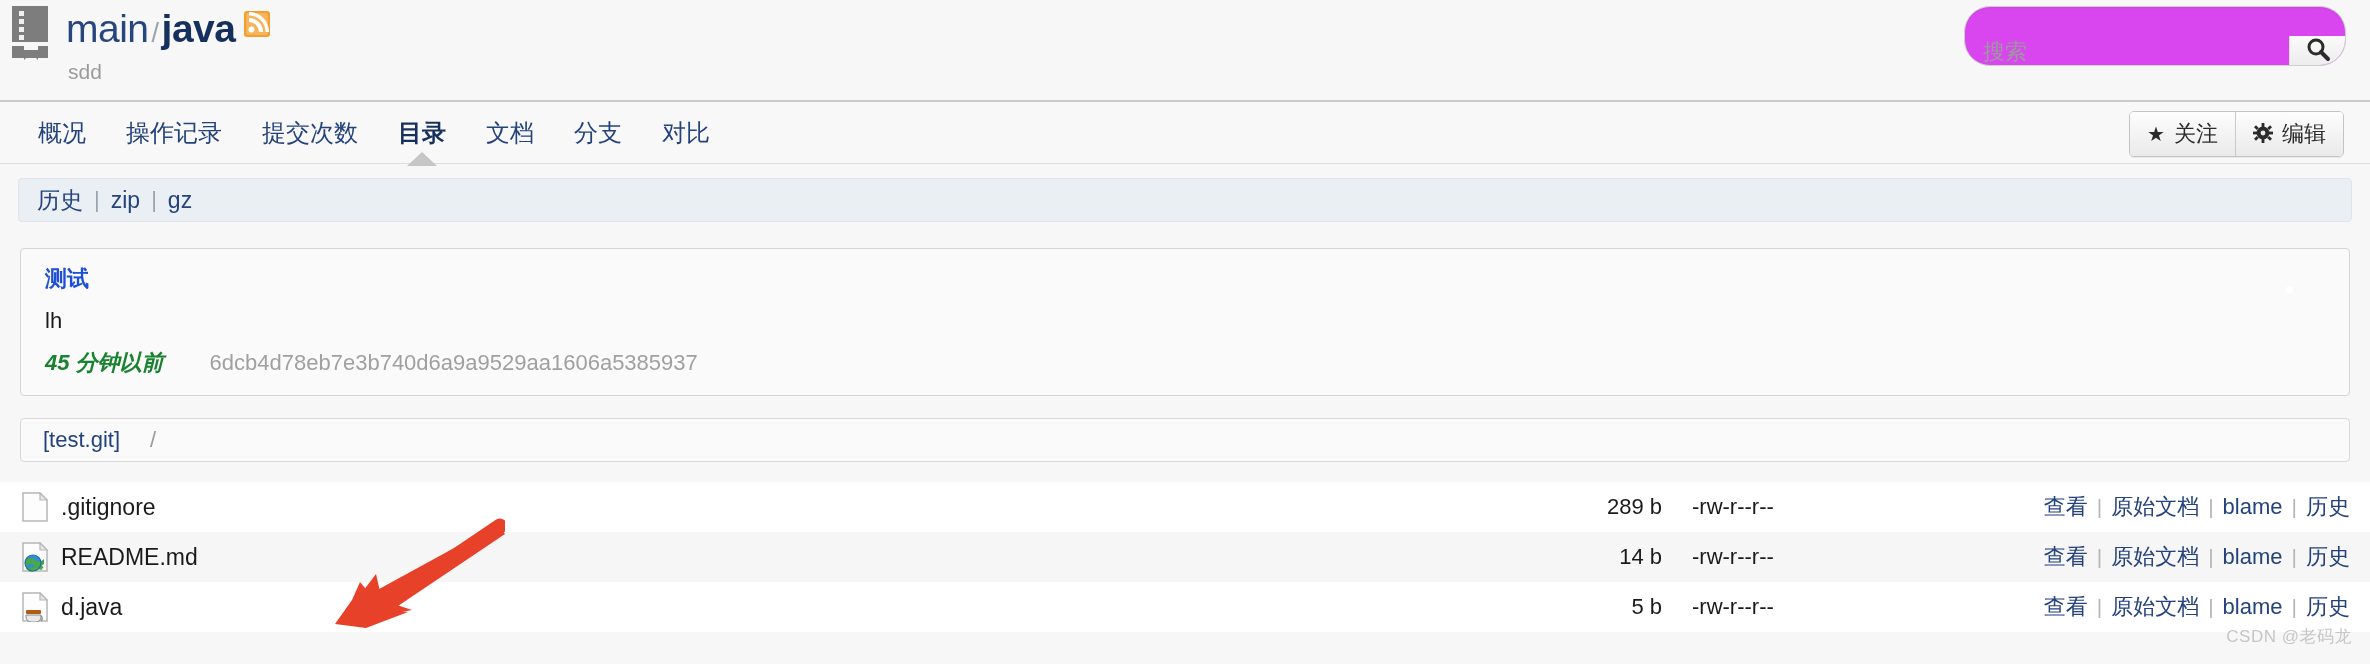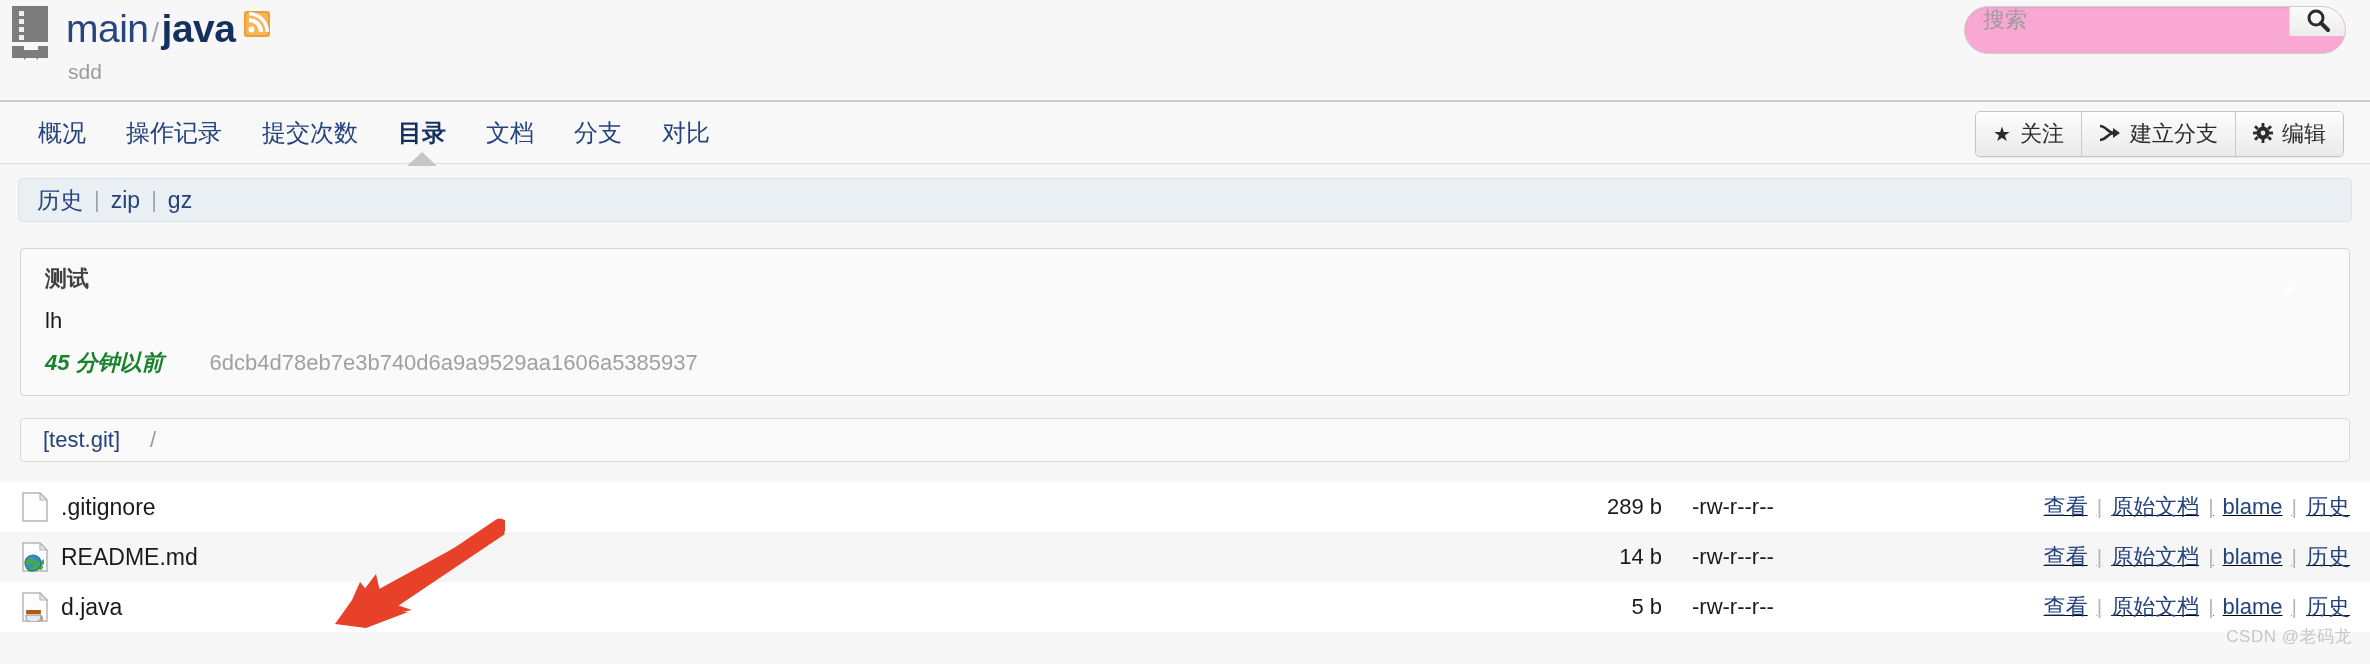--- a/index.html
+++ b/index.html
@@ -30,24 +30,24 @@
   .repo-title .name { color: #16305e; font-weight: bold; }
   .rss-icon { display: inline-block; vertical-align: 5px; margin-left: 9px; }
   .repo-desc {
     font-size: 21px; color: #9b9b9b; margin-top: 5px; margin-left: 2px;
     line-height: 24px;
   }
 
   
   .search-wrap {
     position: absolute; right: 24px; top: 6px;
-    display: flex; align-items: flex-start;
-    width: 382px; height: 48px;
+    display: flex; align-items: flex-end;
+    width: 382px; height: 60px;
     border: 1px solid #cfcfcf; border-radius: 26px;
-    background: #f9a8d4; overflow: hidden;
+    background: #d946ef; overflow: hidden;
     box-shadow: inset 0 1px 2px rgba(0,0,0,0.06);
   }
   .search-input {
     flex: 1; border: 0; outline: 0; background: transparent;
     font-size: 22px; color: #3a3a3a; padding: 0 18px;
     font-family: "Liberation Sans", sans-serif;
   }
   .search-input::placeholder { color: #9b9b9b; }
   .search-btn {
     width: 62px; border: 0; border-left: 1px solid #dcdcdc;
@@ -110,21 +110,21 @@
 
   
   .commit-box {
     margin: 26px 20px 0 20px;
     background: #fafafa;
     border: 1px solid #d5d5d5;
     border-radius: 4px;
     padding: 15px 24px 17px 24px;
     position: relative;
   }
-  .commit-subject { font-size: 22px; font-weight: bold; color: #404040; line-height: 30px; }
+  .commit-subject { font-size: 22px; font-weight: bold; color: #1d4ed8; line-height: 30px; }
   .commit-author { font-size: 22px; color: #1a1a1a; line-height: 30px; margin-top: 12px; }
   .commit-meta { display: flex; align-items: baseline; margin-top: 12px; }
   .commit-age {
     font-size: 22px; color: #19822f; font-weight: bold; font-style: italic;
     white-space: nowrap;
   }
   .commit-hash {
     font-size: 22px; color: #a0a0a0; margin-left: 46px;
     font-family: "Liberation Sans", sans-serif; letter-spacing: 0px;
   }
@@ -158,21 +158,21 @@
   .cell-size {
     text-align: right; font-size: 22px; color: #1a1a1a;
     padding-right: 8px; white-space: nowrap; width: 200px;
   }
   .cell-perm {
     text-align: left; font-size: 22px; color: #1a1a1a;
     padding-left: 84px; white-space: nowrap; width: 300px;
     font-family: "Liberation Sans", sans-serif;
   }
   .cell-actions {
-    text-align: right; padding-right: 20px; white-space: nowrap; width: 400px; text-decoration: underline;
+    text-align: right; padding-right: 20px; white-space: nowrap; width: 400px;
   }
   .cell-actions a { font-size: 22px; color: #24427c; text-decoration: none; cursor: pointer; }
   .cell-actions .pipe { color: #b5b5b5; font-size: 21px; padding: 0 9px; }
 
   
   .ficon { width: 26px; height: 30px; flex: none; position: relative; }
 
   
   .arrow-anno { position: absolute; left: 330px; top: 512px; pointer-events: none; }
 
@@ -242,30 +242,20 @@
       <div class="tab active">目录</div>
       <div class="tab">文档</div>
       <div class="tab">分支</div>
       <div class="tab">对比</div>
     </div>
 
     <div class="nav-actions">
       <div class="nav-btn">
         <span class="glyph">★</span>
         <span>关注</span>
-      </div>
-      <div class="nav-btn">
-        <span class="glyph">
-          <svg width="22" height="18" viewBox="0 0 22 18">
-            <path d="M1 2 C7 2 9 9 15 9" stroke="#2b2b2b" stroke-width="2.6" fill="none"></path>
-            <path d="M1 16 C7 16 9 9 15 9" stroke="#2b2b2b" stroke-width="2.6" fill="none"></path>
-            <polygon points="14,4 21,9 14,14" fill="#2b2b2b"></polygon>
-          </svg>
-        </span>
-        <span>建立分支</span>
       </div>
       <div class="nav-btn">
         <span class="glyph">
           <svg width="20" height="20" viewBox="0 0 20 20">
             <circle cx="10" cy="10" r="6.5" fill="#2b2b2b"></circle>
             <circle cx="10" cy="10" r="2.4" fill="#eaeaea"></circle>
             <g fill="#2b2b2b">
               <rect x="8.6" y="0" width="2.8" height="4"></rect>
               <rect x="8.6" y="16" width="2.8" height="4"></rect>
               <rect x="0" y="8.6" width="4" height="2.8"></rect>

